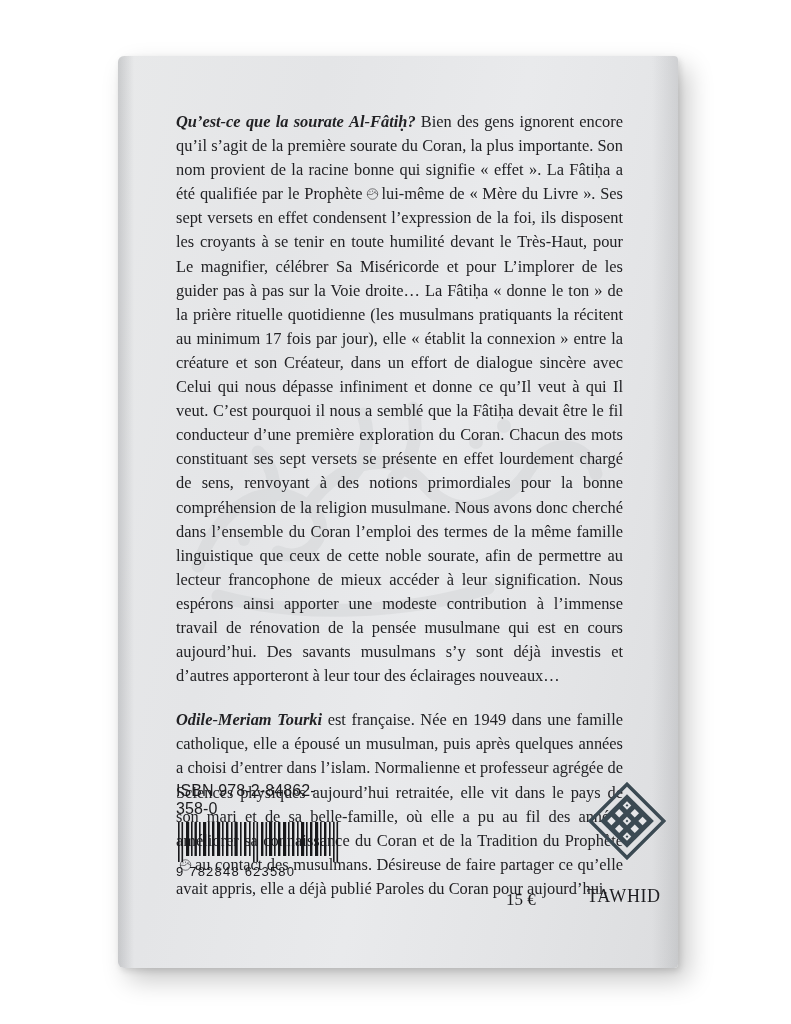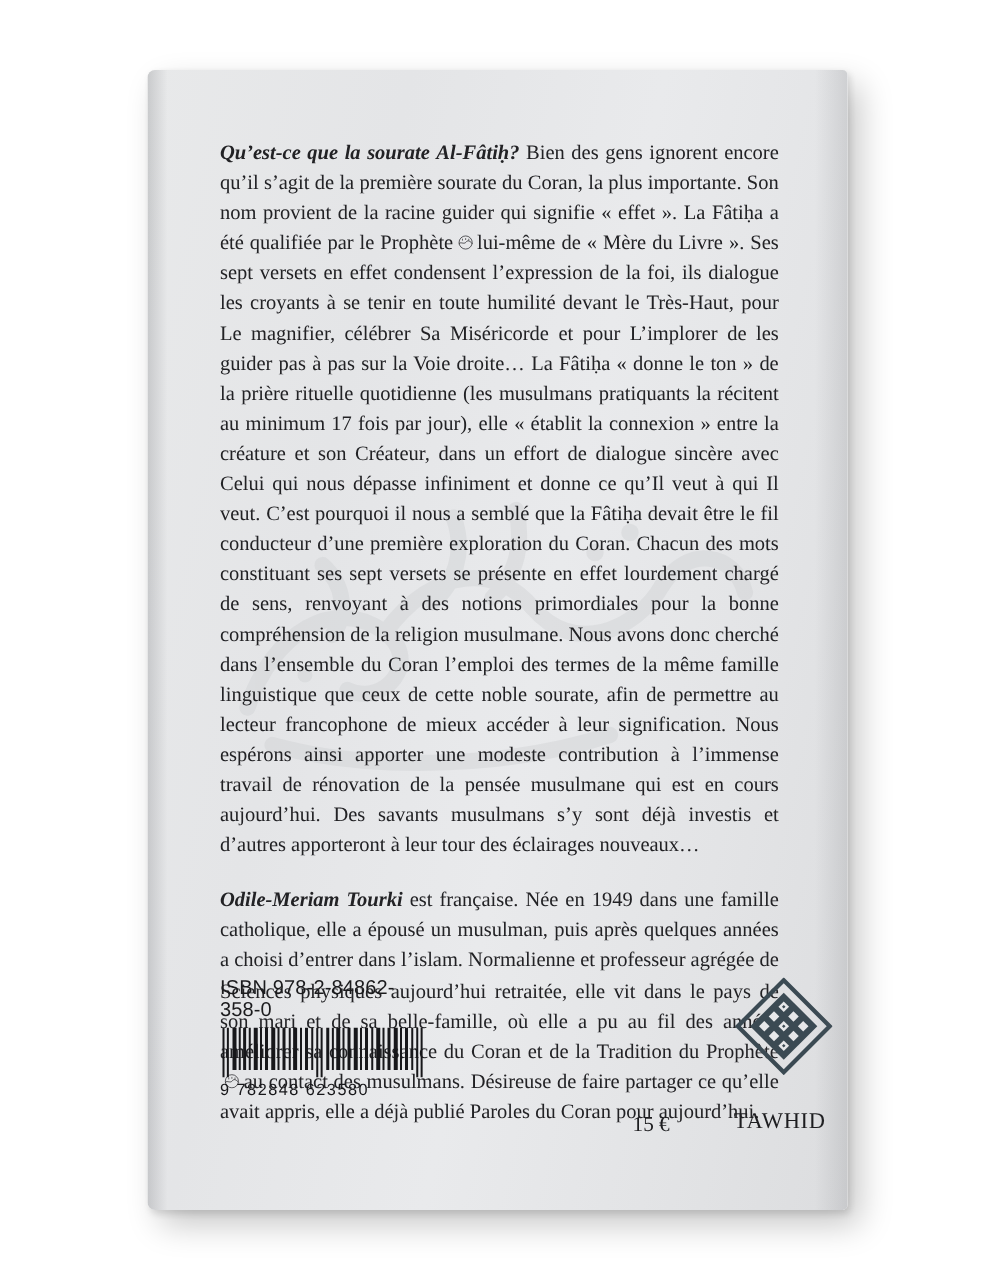--- a/index.html
+++ b/index.html
@@ -169,28 +169,28 @@
       <circle cx="86" cy="184" r="6"></circle>
     </g>
   </svg>
 
   <div class="content">
 
     <p class="para">
       <span class="lead">Qu’est-ce que la sourate</span>
       <span class="lead it">Al-Fâtiḥ</span><span class="lead">?</span>
       <span>Bien des gens ignorent encore qu’il s’agit de la première sourate du Coran, la plus importante. Son nom provient de la racine</span>
-      <span class="it">guider</span>
+      <span class="it">bonne</span>
       <span>qui signifie « effet ». La</span>
       <span class="it">Fâtiḥa</span>
       <span>a été qualifiée par le Prophète</span><svg class="pbuh" viewBox="0 0 34 24" xmlns="http://www.w3.org/2000/svg">
           <circle cx="17" cy="12" r="10.5" fill="none" stroke="#2a2a2d" stroke-width="1.2"></circle>
           <path d="M6 14 c4 -4, 8 2, 12 -3 c3 -4, 7 0, 10 3" fill="none" stroke="#2a2a2d" stroke-width="1.3"></path>
           <path d="M12 9 l0 -3 M17 8 l0 -3 M22 9 l0 -3" stroke="#2a2a2d" stroke-width="1.1"></path>
-        </svg><span>lui-même de « Mère du Livre ». Ses sept versets en effet condensent l’expression de la foi, ils dialogue les croyants à se tenir en toute humilité devant le Très-Haut, pour Le magnifier, célébrer Sa Miséricorde et pour L’implorer de les guider pas à pas sur la Voie droite… La</span>
+        </svg><span>lui-même de « Mère du Livre ». Ses sept versets en effet condensent l’expression de la foi, ils disposent les croyants à se tenir en toute humilité devant le Très-Haut, pour Le magnifier, célébrer Sa Miséricorde et pour L’implorer de les guider pas à pas sur la Voie droite… La</span>
       <span class="it">Fâtiḥa</span>
       <span>« donne le ton » de la prière rituelle quotidienne (les musulmans pratiquants la récitent au minimum 17 fois par jour), elle « établit la connexion » entre la créature et son Créateur, dans un effort de dialogue sincère avec Celui qui nous dépasse infiniment et donne ce qu’Il veut à qui Il veut. C’est pourquoi il nous a semblé que la</span>
       <span class="it">Fâtiḥa</span>
       <span>devait être le fil conducteur d’une première exploration du Coran. Chacun des mots constituant ses sept versets se présente en effet lourdement chargé de sens, renvoyant à des notions primordiales pour la bonne compréhension de la religion musulmane. Nous avons donc cherché dans l’ensemble du Coran l’emploi des termes de la même famille linguistique que ceux de cette noble sourate, afin de permettre au lecteur francophone de mieux accéder à leur signification. Nous espérons ainsi apporter une modeste contribution à l’immense travail de rénovation de la pensée musulmane qui est en cours aujourd’hui. Des savants musulmans s’y sont déjà investis et d’autres apporteront à leur tour des éclairages nouveaux…</span>
     </p>
 
     <p class="para">
       <span class="lead">Odile-Meriam Tourki</span>
       <span>est française. Née en 1949 dans une famille catholique, elle a épousé un musulman, puis après quelques années a choisi d’entrer dans l’islam. Normalienne et professeur agrégée de Sciences physiques aujourd’hui retraitée, elle vit dans le pays de son mari et de sa belle-famille, où elle a pu au fil des années améliorer sa connaissance du Coran et de la Tradition du Prophète</span><svg class="pbuh" viewBox="0 0 34 24" xmlns="http://www.w3.org/2000/svg">
           <circle cx="17" cy="12" r="10.5" fill="none" stroke="#2a2a2d" stroke-width="1.2"></circle>

